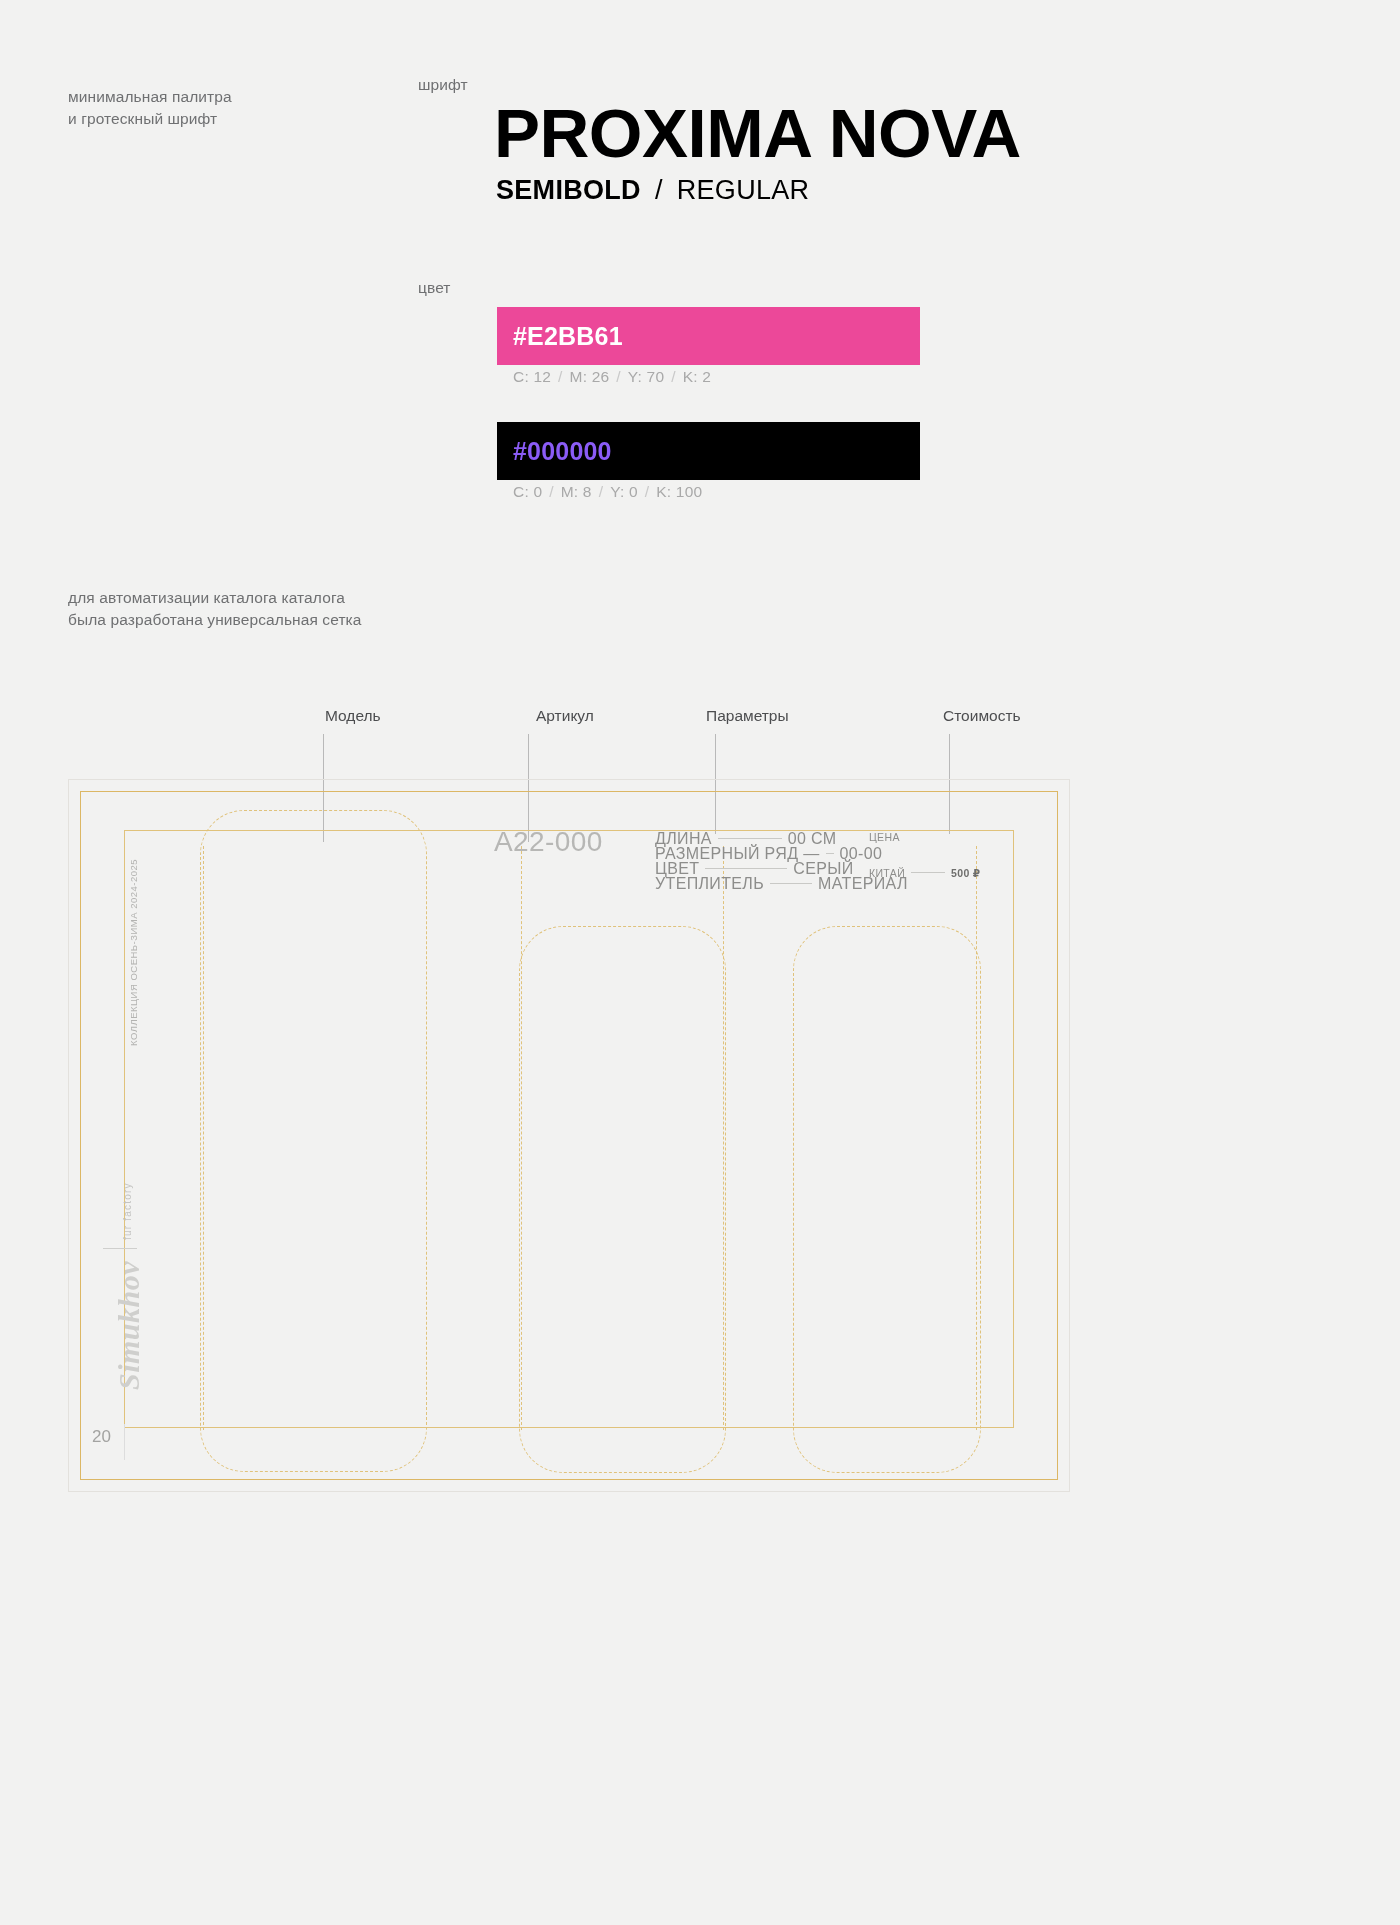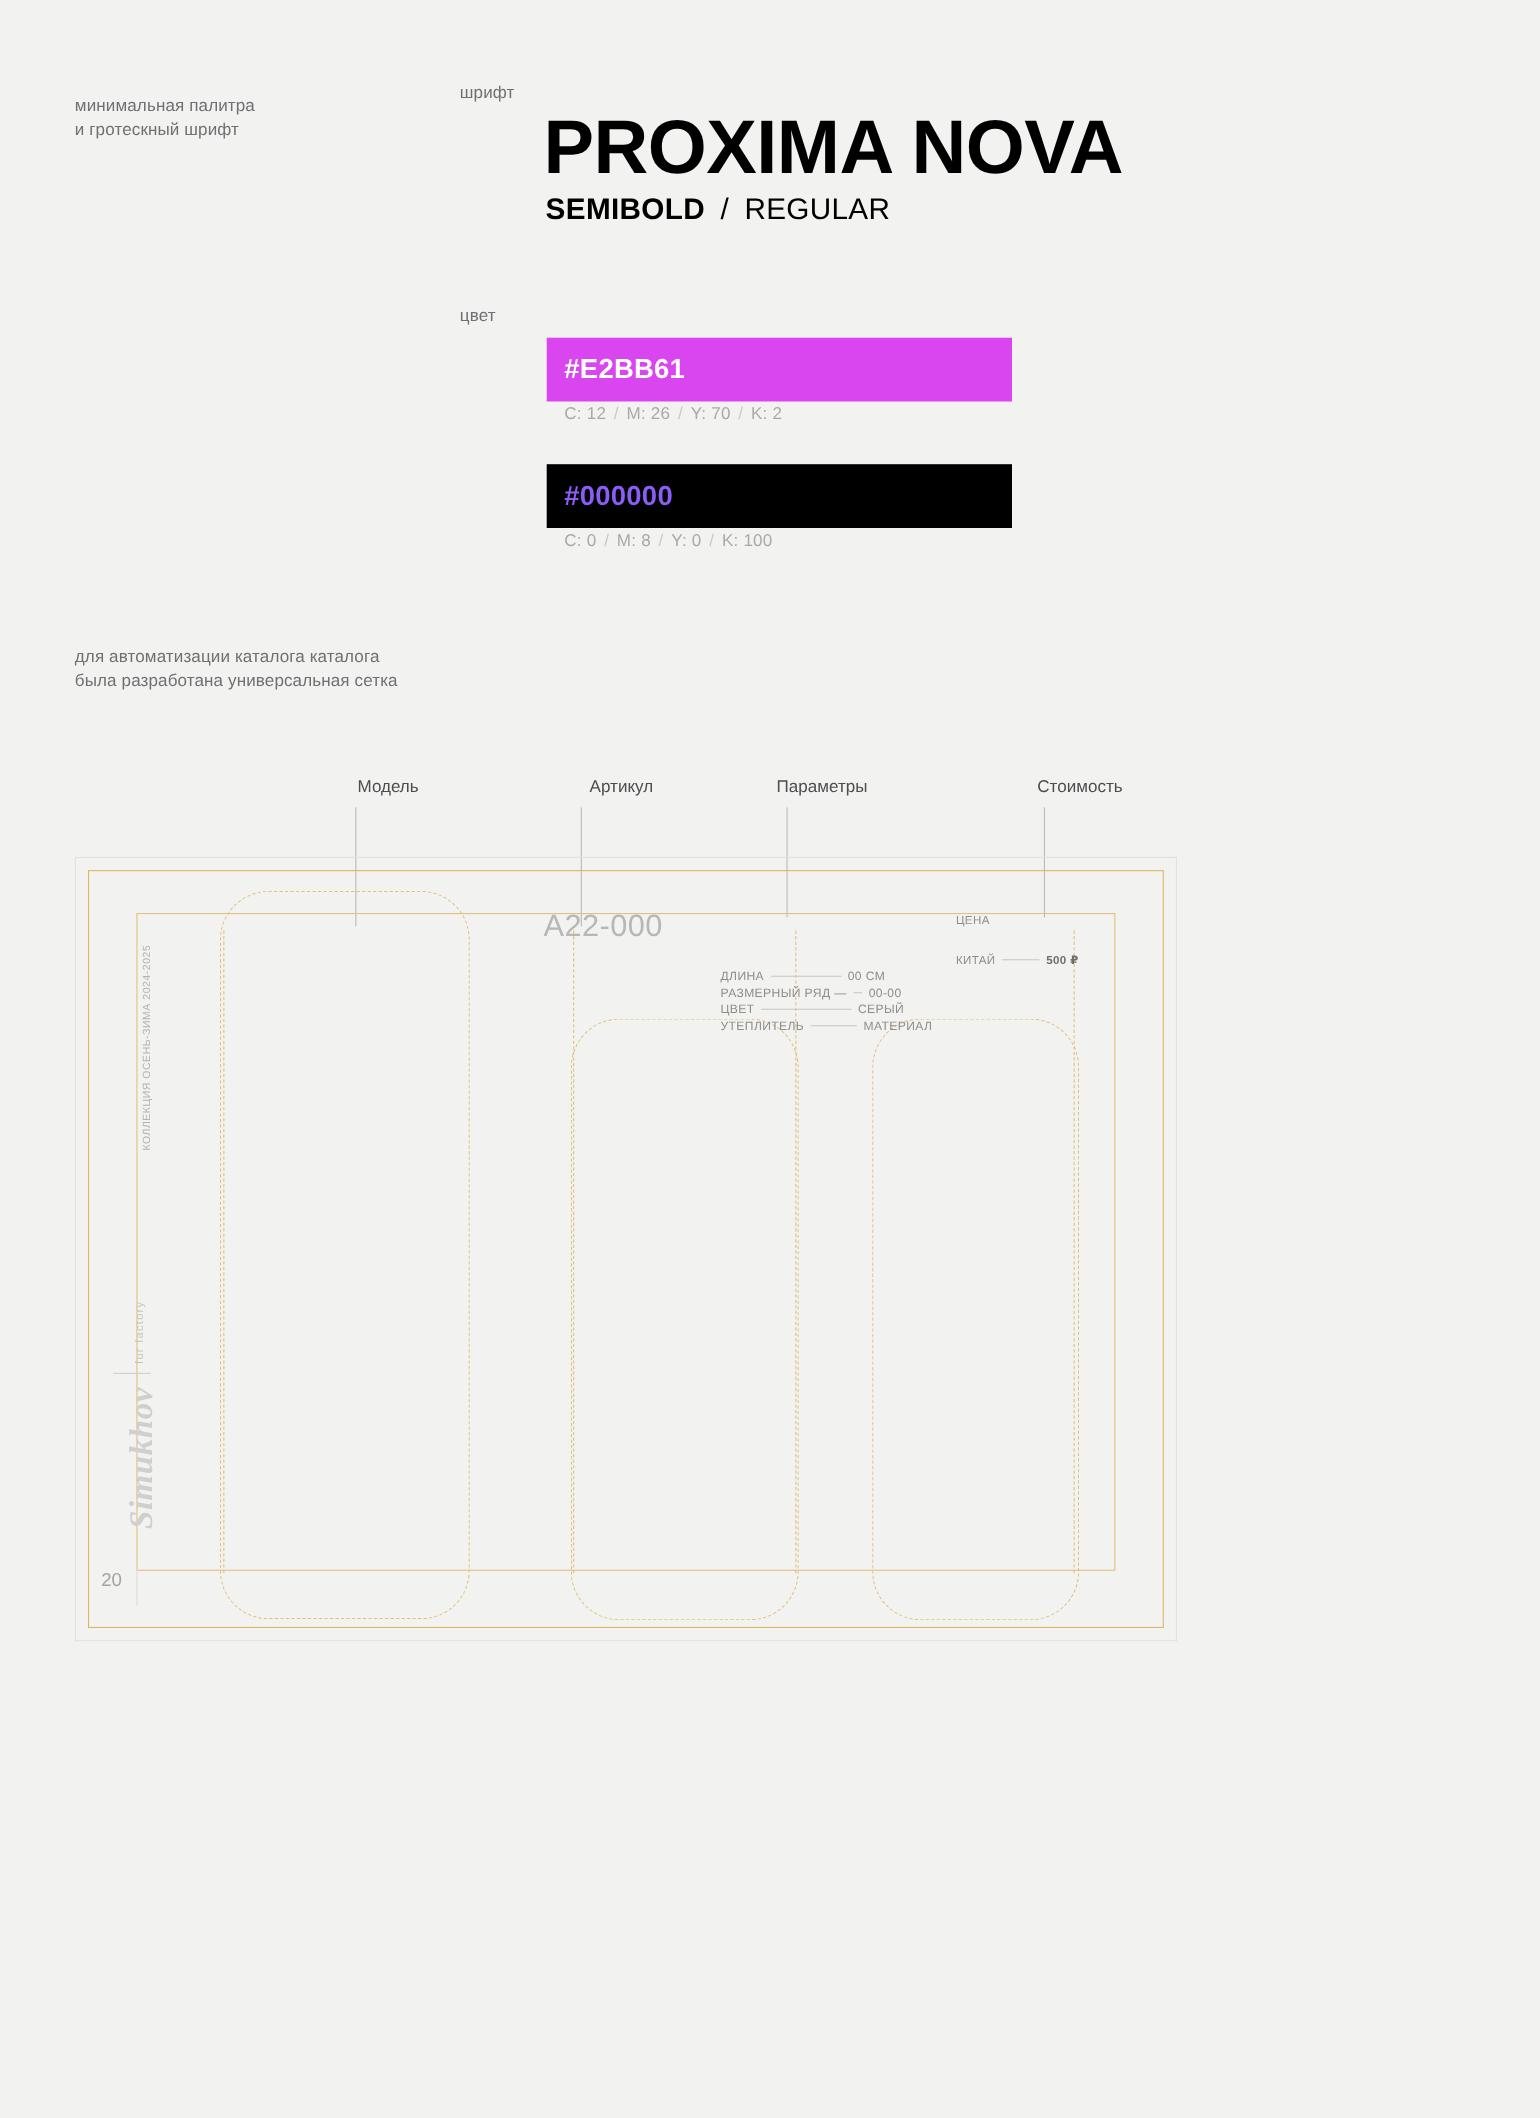--- a/index.html
+++ b/index.html
@@ -35,21 +35,21 @@
   #type-weights .sep{font-weight:400;color:#000;margin:0 14px;}
   #type-weights .reg{font-weight:400;}
 
   
   .swatch{
     left:497px;width:423px;height:58px;
     display:flex;align-items:center;
     font-size:25px;font-weight:700;letter-spacing:.2px;
   }
   .swatch span{margin-left:16px;}
-  #swatch-gold{top:307px;background:#d946ef;color:#ffffff;}
+  #swatch-gold{top:307px;background:#ec4899;color:#ffffff;}
   #swatch-black{top:422px;background:#000000;color:#8b5cf6;}
   .cmyk{
     left:513px;color:#a9a9a9;font-size:15.5px;letter-spacing:.2px;
   }
   #cmyk-gold{top:368px;}
   #cmyk-black{top:483px;}
   .cmyk i{font-style:normal;color:#c9c9c9;margin:0 7px;}
 
   .callout{
     color:#4c4d4f;font-size:15.5px;white-space:nowrap;margin-left:33px;
@@ -89,22 +89,22 @@
   #vd-3{left:723px;top:846px;height:584px;}
   #vd-4{left:976px;top:846px;height:584px;}
 
   
   #article{
     left:494px;top:826px;color:#b7b7b5;font-size:28px;letter-spacing:.4px;
   }
 
   
   #spec{
-    left:655px;top:880px;width:370px;
-    font-size:11px;color:#8d8d8b;letter-spacing:.35px;
+    left:655px;top:831px;width:370px;
+    font-size:16px;color:#8d8d8b;letter-spacing:.35px;
   }
   .spec-row{
     display:flex;align-items:center;height:15px;
   }
   .spec-row .k{white-space:nowrap;}
   .spec-row .rule{
     flex:0 0 auto;height:1px;background:#c9c9c6;margin:0 6px;
   }
   .spec-row .v{white-space:nowrap;}
   .r1 .rule{width:64px;}

